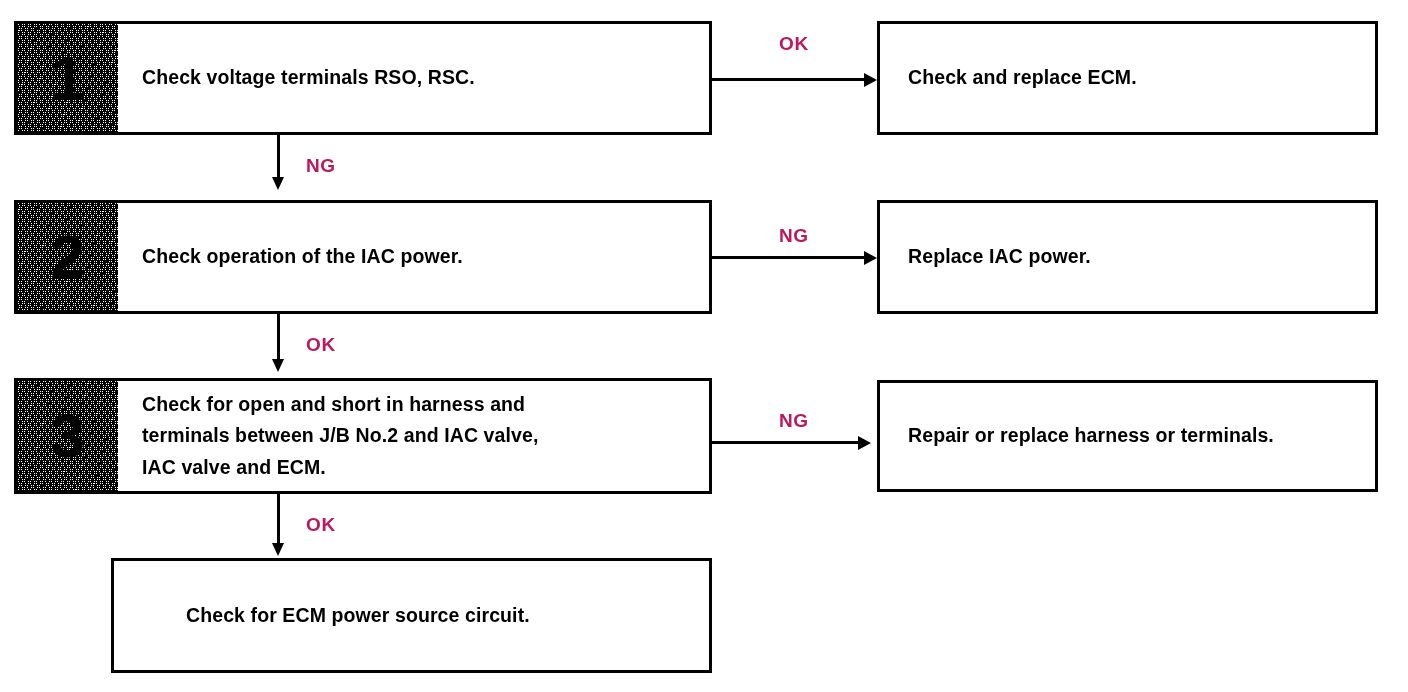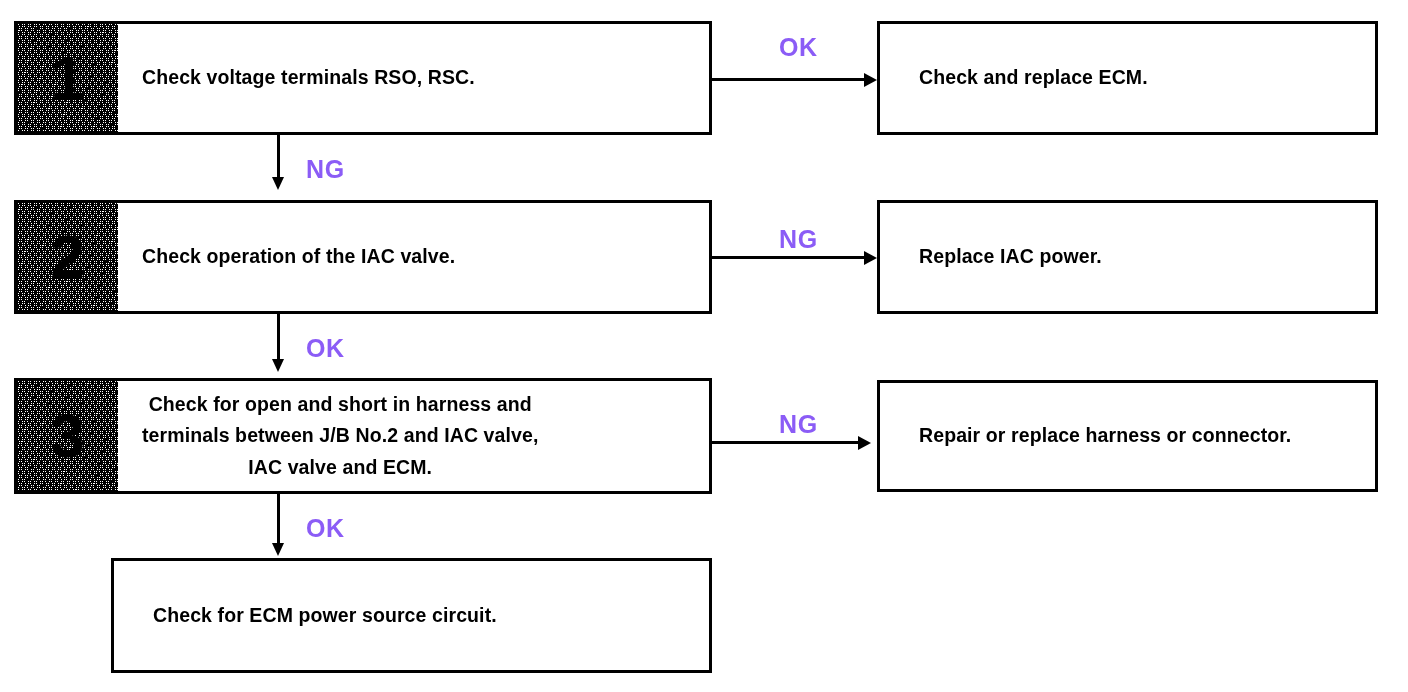--- a/index.html
+++ b/index.html
@@ -58,23 +58,22 @@
     padding-left: 24px;
     padding-right: 10px;
   }
   .box-text .lines {
     font-size: 19.5px;
     font-weight: bold;
     color: #000000;
     line-height: 1.62;
     letter-spacing: 0.1px;
     white-space: pre-line;
-    text-align: center;
   }
-  .plain-box .box-text { padding-left: 28px; margin-left: 11px; }
+  .plain-box .box-text { padding-left: 28px; }
 
   
   .v-line {
     position: absolute;
     width: 3px;
     background: #000000;
   }
   .v-arrowhead {
     position: absolute;
     width: 0; height: 0;
@@ -89,23 +88,23 @@
   }
   .h-arrowhead {
     position: absolute;
     width: 0; height: 0;
     border-top: 7px solid transparent;
     border-bottom: 7px solid transparent;
     border-left: 13px solid #000000;
   }
   .edge-label {
     position: absolute;
-    font-size: 25px;
+    font-size: 19px;
     font-weight: bold;
-    color: #8b5cf6;
+    color: #be185d;
     letter-spacing: 0.6px;
     white-space: nowrap;
   }
 </style>
 </head>
 <body>
 
 <div id="canvas">
 
   <div class="step-box" style="left:14px; top:21px; width:698px; height:114px;">
@@ -129,21 +128,21 @@
 
   <div class="v-line" style="left:277px; top:135px; width:3px; height:46px;"></div>
   <div class="v-arrowhead" style="left:272px; top:177px;"></div>
   <div class="edge-label" style="left:306px; top:155px;">NG</div>
 
   <div class="step-box" style="left:14px; top:200px; width:698px; height:114px;">
     <div class="box-badge">
       <span class="badge-num">2</span>
     </div>
     <div class="box-text">
-      <span class="lines">Check operation of the IAC valve.</span>
+      <span class="lines">Check operation of the IAC power.</span>
     </div>
   </div>
 
   <div class="h-line" style="left:712px; top:256px; width:159px;"></div>
   <div class="h-arrowhead" style="left:864px; top:251px;"></div>
   <div class="edge-label" style="left:779px; top:225px;">NG</div>
 
   <div class="step-box plain-box" style="left:877px; top:200px; width:501px; height:114px;">
     <div class="box-text">
       <span class="lines">Replace IAC power.</span>
@@ -164,27 +163,27 @@
 IAC valve and ECM.</span>
     </div>
   </div>
 
   <div class="h-line" style="left:712px; top:441px; width:152px;"></div>
   <div class="h-arrowhead" style="left:858px; top:436px;"></div>
   <div class="edge-label" style="left:779px; top:410px;">NG</div>
 
   <div class="step-box plain-box" style="left:877px; top:380px; width:501px; height:112px;">
     <div class="box-text">
-      <span class="lines">Repair or replace harness or connector.</span>
+      <span class="lines">Repair or replace harness or terminals.</span>
     </div>
   </div>
 
   <div class="v-line" style="left:277px; top:494px; width:3px; height:52px;"></div>
   <div class="v-arrowhead" style="left:272px; top:543px;"></div>
   <div class="edge-label" style="left:306px; top:514px;">OK</div>
 
-  <div class="step-box plain-box" style="left:111px; top:558px; width:601px; height:115px;">
+  <div class="step-box plain-box" style="left:111px; top:558px; width:601px; height:115px;padding-left:44px;">
     <div class="box-text">
       <span class="lines">Check for ECM power source circuit.</span>
     </div>
   </div>
 
 </div>
 
 </body></html>

